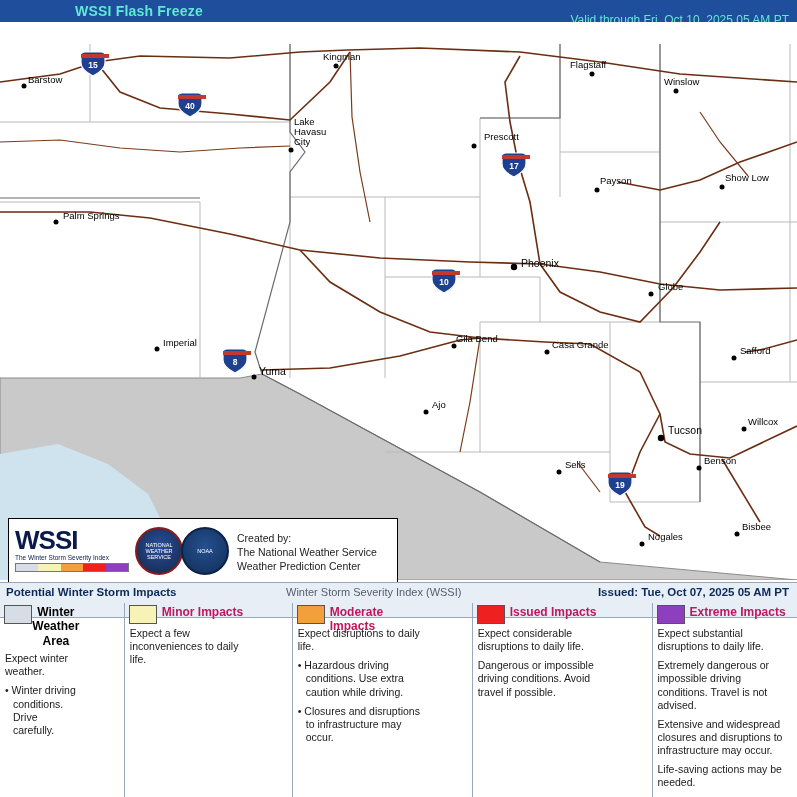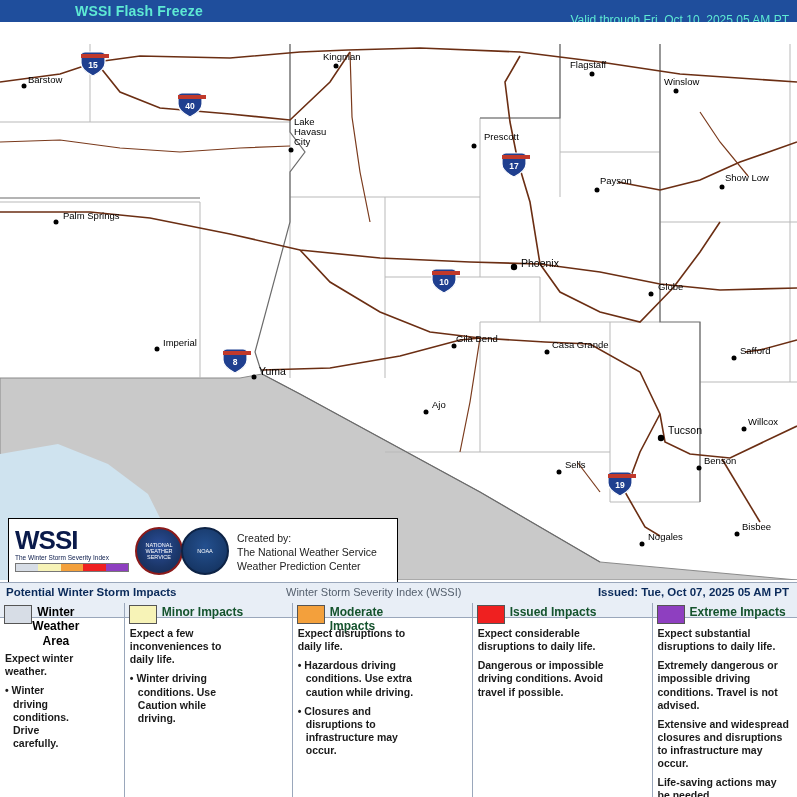--- a/index.html
+++ b/index.html
@@ -113,26 +113,26 @@
   }
   .lcol:first-child{border-left:none;}
   .lhead{
     display:flex;align-items:flex-start;
     height:20px;
   }
   .swatch{
     width:26px;height:17px;margin:2px 5px 0 4px;border:1px solid #555;flex:0 0 auto;
   }
   .lhead .ltitle{
-    font-size:12px;font-weight:bold;color:#14532d;padding-top:3px;line-height:1.15;
+    font-size:12px;font-weight:bold;color:#be185d;padding-top:3px;line-height:1.15;
   }
   .lbody{
     padding:4px 6px 0 5px;font-size:10.5px;color:#1a1a1a;line-height:1.25;
   }
-  .lbody p{margin:0 0 6px 0;font-weight:bold;}
+  .lbody p{margin:0 0 6px 0;}
   .lbody .bullet{padding-left:8px;text-indent:-8px;}
   
   #col0 .lhead{display:block;height:auto;}
   #col0 .c0title{
     text-align:center;font-size:12px;font-weight:bold;padding-top:2px;line-height:1.2;
   }
   #col0 .swatch0{
     position:absolute;left:4px;top:2px;width:26px;height:17px;border:1px solid #555;background:#d7dde6;
   }
 </style>
@@ -348,21 +348,20 @@
     </div>
   </div>
 
   <div class="lcol" style="width:160px">
     <div class="lhead">
       <div class="swatch" style="background:#f7f3b7"></div>
       <div class="ltitle">Minor Impacts</div>
     </div>
     <div class="lbody">
       <p>Expect a few inconveniences to daily life.</p>
-      <p class="bullet">• Winter driving conditions. Use Caution while driving.</p>
     </div>
   </div>
 
   <div class="lcol" style="width:175px">
     <div class="lhead">
       <div class="swatch" style="background:#f3a03c"></div>
       <div class="ltitle">Moderate Impacts</div>
     </div>
     <div class="lbody">
       <p>Expect disruptions to daily life.</p>

